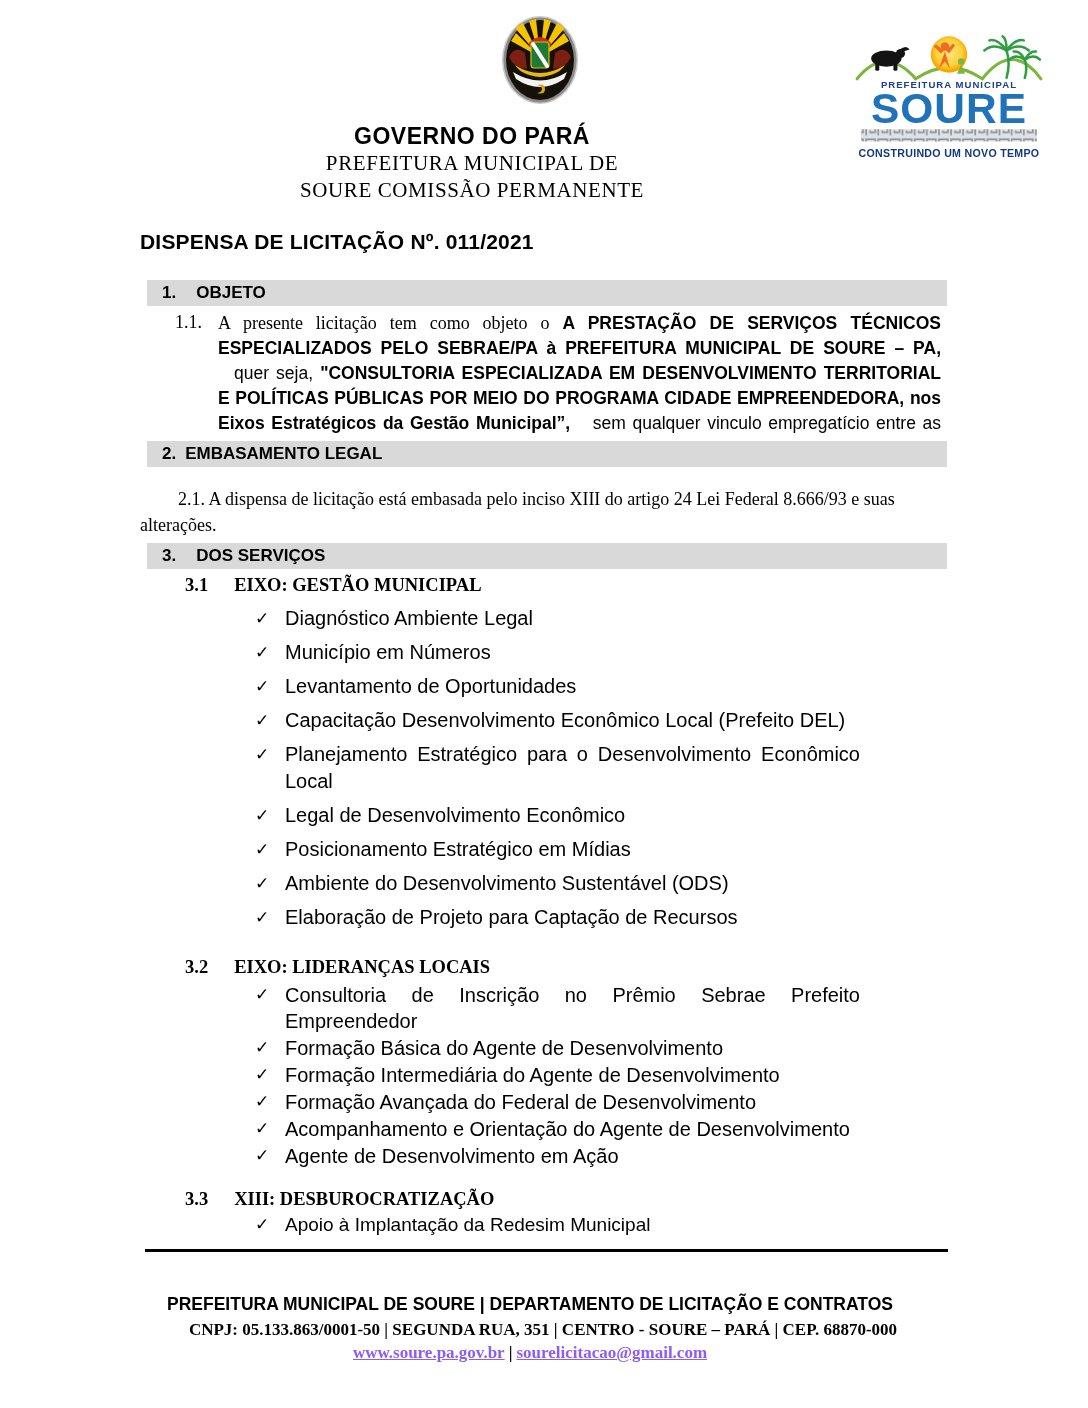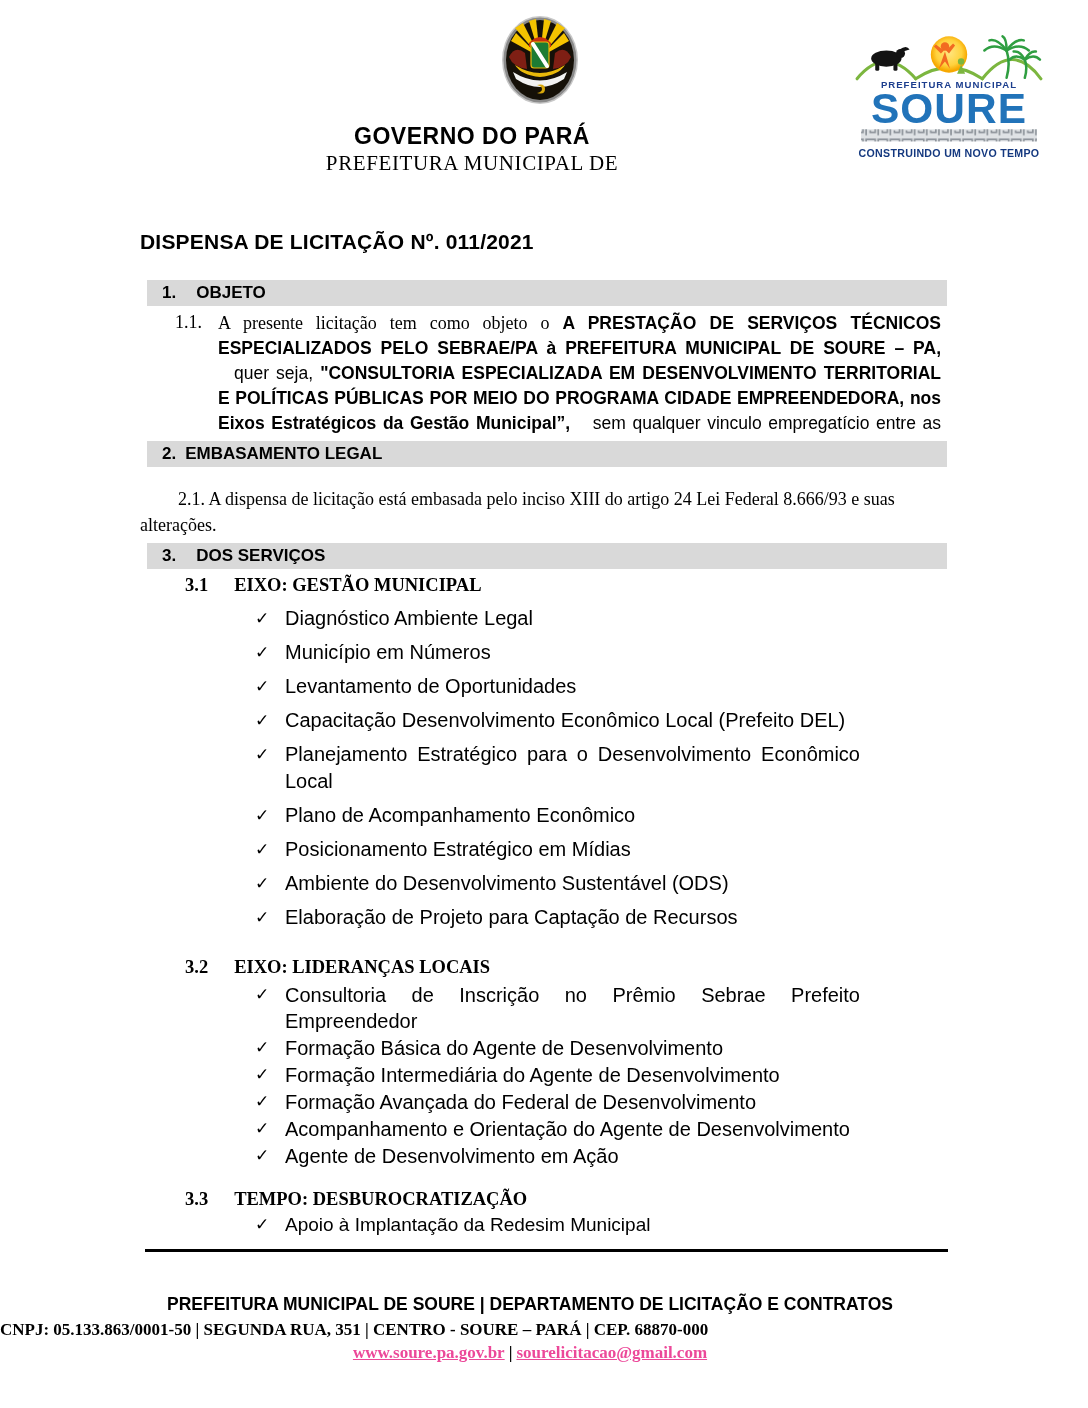--- a/index.html
+++ b/index.html
@@ -47,25 +47,25 @@
   #ul31 li{margin-bottom:7px;line-height:27px;font-size:20px;}
   #ul32 li{margin-bottom:1px;line-height:26px;font-size:20px;}
   #ul33 li{line-height:26px;font-size:19px;}
   .chk{flex:0 0 30px;width:30px;font-size:17px;}
   .txt{flex:1;text-align:justify;}
 
   
   .rule{position:absolute;left:145px;top:1249px;width:803px;height:3px;background:#000;}
   .f1{position:absolute;left:0;top:1294px;width:1060px;text-align:center;
       font:bold 17.5px "Liberation Sans",sans-serif;}
-  .f2{position:absolute;left:0;top:1320px;width:1060px;text-align:left;
+  .f2{position:absolute;left:13px;top:1320px;width:1060px;text-align:center;
       font:bold 17px "Liberation Serif",serif;}
   .f3{position:absolute;left:0;top:1343px;width:1060px;text-align:center;
       font:bold 17px "Liberation Serif",serif;}
-  .f3 a{color:#ec4899;text-decoration:underline;cursor:pointer;}
+  .f3 a{color:#8b5cf6;text-decoration:underline;cursor:pointer;}
   .f3 .sep{color:#000;margin:0 4px;}
 </style>
 </head>
 <body>
 
 <div class="page">
 
   <svg class="crest" viewBox="0 0 78 90" aria-hidden="true">
     <ellipse cx="39" cy="45" rx="38" ry="44" fill="#c8c8c8"></ellipse>
     <ellipse cx="39" cy="45" rx="36.5" ry="42.5" fill="#8a8a8a"></ellipse>
@@ -84,20 +84,21 @@
     <rect x="30" y="27" width="18" height="26" rx="3" fill="#1c7c34" stroke="#e8b80a" stroke-width="1.2"></rect>
     <path d="M32 29 L46 51" stroke="#ffffff" stroke-width="4" stroke-linecap="round"></path>
     <path d="M14 50 Q39 66 64 50 Q58 60 39 62 Q20 60 14 50 Z" fill="#e8b80a"></path>
     <path d="M12 57 Q39 74 66 57 L63 64 Q39 80 15 64 Z" fill="#f2f2f2"></path>
     <path d="M36 70 q8 -2 8 4 q0 6 -8 4 q5 -1 5 -4 q0 -3 -5 -4 Z" fill="#d9a80a"></path>
   </svg>
 
   <div class="org">
     <div class="org-gov">GOVERNO DO PARÁ</div>
     <div class="org-l2">PREFEITURA MUNICIPAL DE</div>
+    <div class="org-l3">SOURE COMISSÃO PERMANENTE</div>
   </div>
 
   <svg class="slogo" viewBox="0 0 190 142" aria-hidden="true">
     <defs>
       <radialGradient id="sg" cx="50%" cy="45%">
         <stop offset="0%" stop-color="#ffe680"></stop>
         <stop offset="70%" stop-color="#ffd23d"></stop>
         <stop offset="100%" stop-color="#f7a800"></stop>
       </radialGradient>
       <pattern id="gk" width="12" height="12" patternUnits="userSpaceOnUse">
@@ -190,21 +191,21 @@
     <li>
         <span class="chk">✓</span>
         <span class="txt">Capacitação Desenvolvimento Econômico Local (Prefeito DEL)</span>
       </li>
     <li>
         <span class="chk">✓</span>
         <span class="txt">Planejamento Estratégico para o Desenvolvimento Econômico Local</span>
       </li>
     <li>
         <span class="chk">✓</span>
-        <span class="txt">Plano de Acompanhamento Econômico</span>
+        <span class="txt">Legal de Desenvolvimento Econômico</span>
       </li>
     <li>
         <span class="chk">✓</span>
         <span class="txt">Posicionamento Estratégico em Mídias</span>
       </li>
     <li>
         <span class="chk">✓</span>
         <span class="txt">Ambiente do Desenvolvimento Sustentável (ODS)</span>
       </li>
     <li>
@@ -237,21 +238,21 @@
         <span class="chk">✓</span>
         <span class="txt">Acompanhamento e Orientação do Agente de Desenvolvimento</span>
       </li>
     <li>
         <span class="chk">✓</span>
         <span class="txt">Agente de Desenvolvimento em Ação</span>
       </li>
   </ul>
 
   <h3 class="gh" id="gh33">
-    <span class="gnum">3.3</span><span>TEMPO: DESBUROCRATIZAÇÃO</span>
+    <span class="gnum">3.3</span><span>XIII: DESBUROCRATIZAÇÃO</span>
   </h3>
   <ul class="svc" id="ul33">
     <li>
         <span class="chk">✓</span>
         <span class="txt">Apoio à Implantação da Redesim Municipal</span>
       </li>
   </ul>
 
   <div class="rule"></div>
   <div class="f1">PREFEITURA MUNICIPAL DE SOURE | DEPARTAMENTO DE LICITAÇÃO E CONTRATOS</div>

